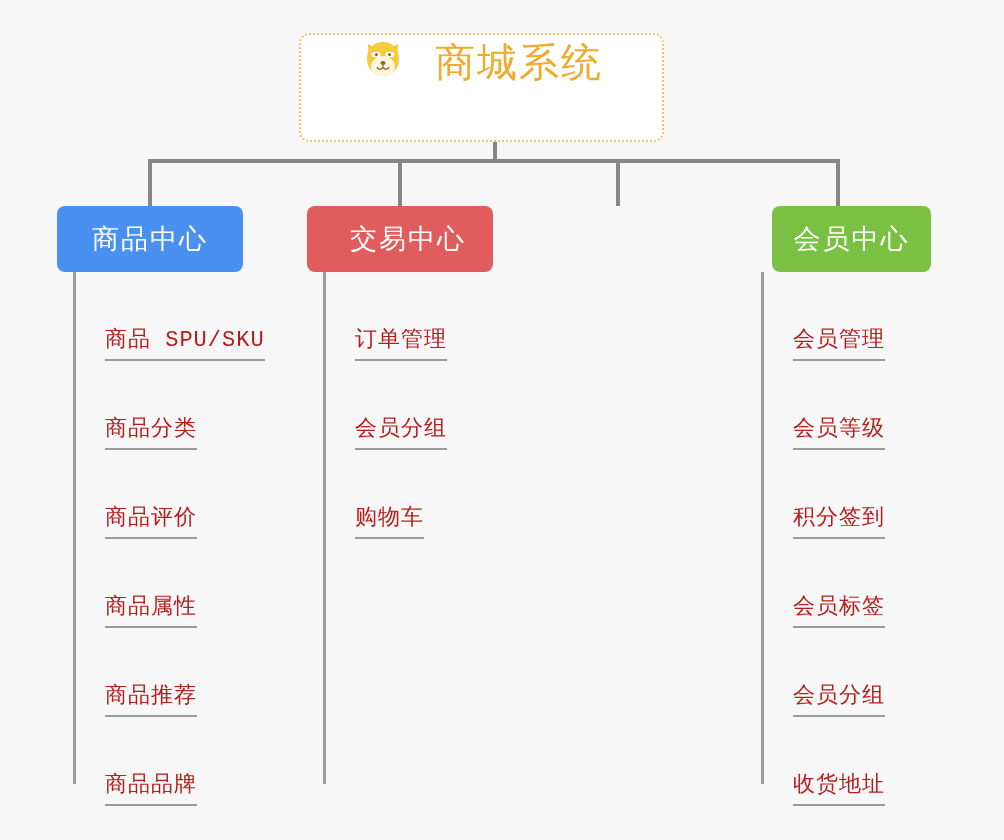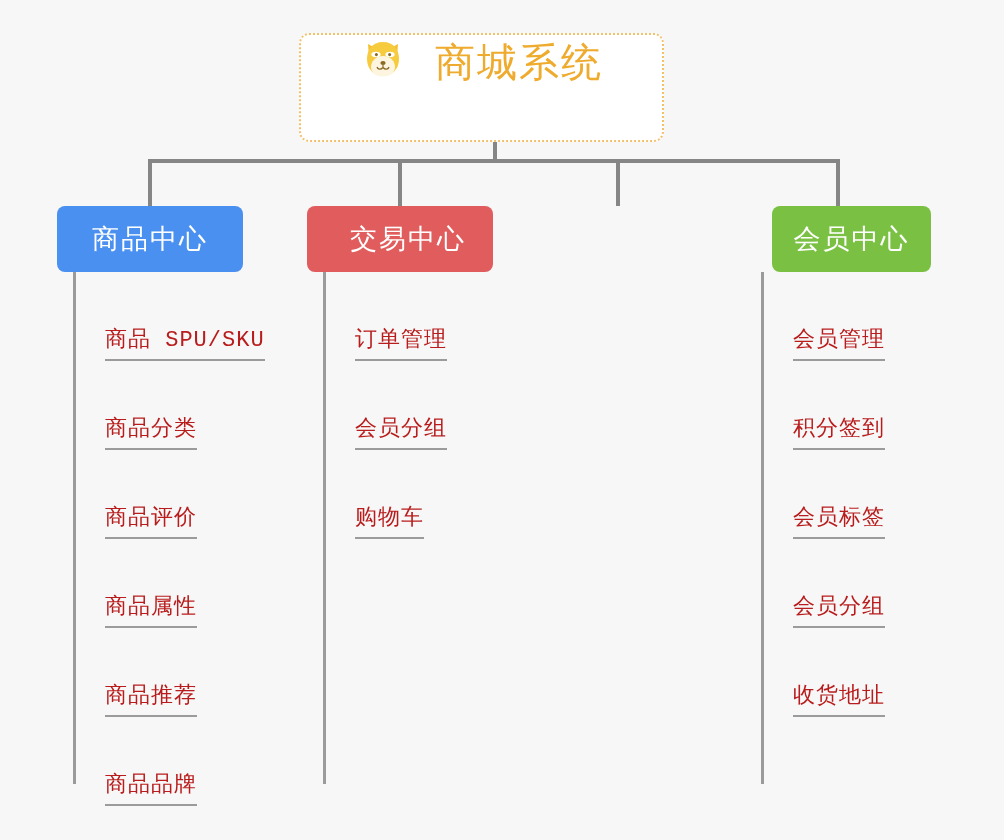--- a/index.html
+++ b/index.html
@@ -215,20 +215,23 @@
   <div class="column" style="left:745px;width:186px;">
     <div class="col-header" style="background: rgb(122, 193, 67); margin-left: 27px;">
       <span>会员中心</span>
     </div>
     <div class="col-spine" style="height: 512px;"></div>
     <div class="children">
       <div class="child-item">
           <span class="child-label">会员管理</span>
         </div>
       <div class="child-item">
+          <span class="child-label">会员等级</span>
+        </div>
+      <div class="child-item">
           <span class="child-label">积分签到</span>
         </div>
       <div class="child-item">
           <span class="child-label">会员标签</span>
         </div>
       <div class="child-item">
           <span class="child-label">会员分组</span>
         </div>
       <div class="child-item">
           <span class="child-label">收货地址</span>

